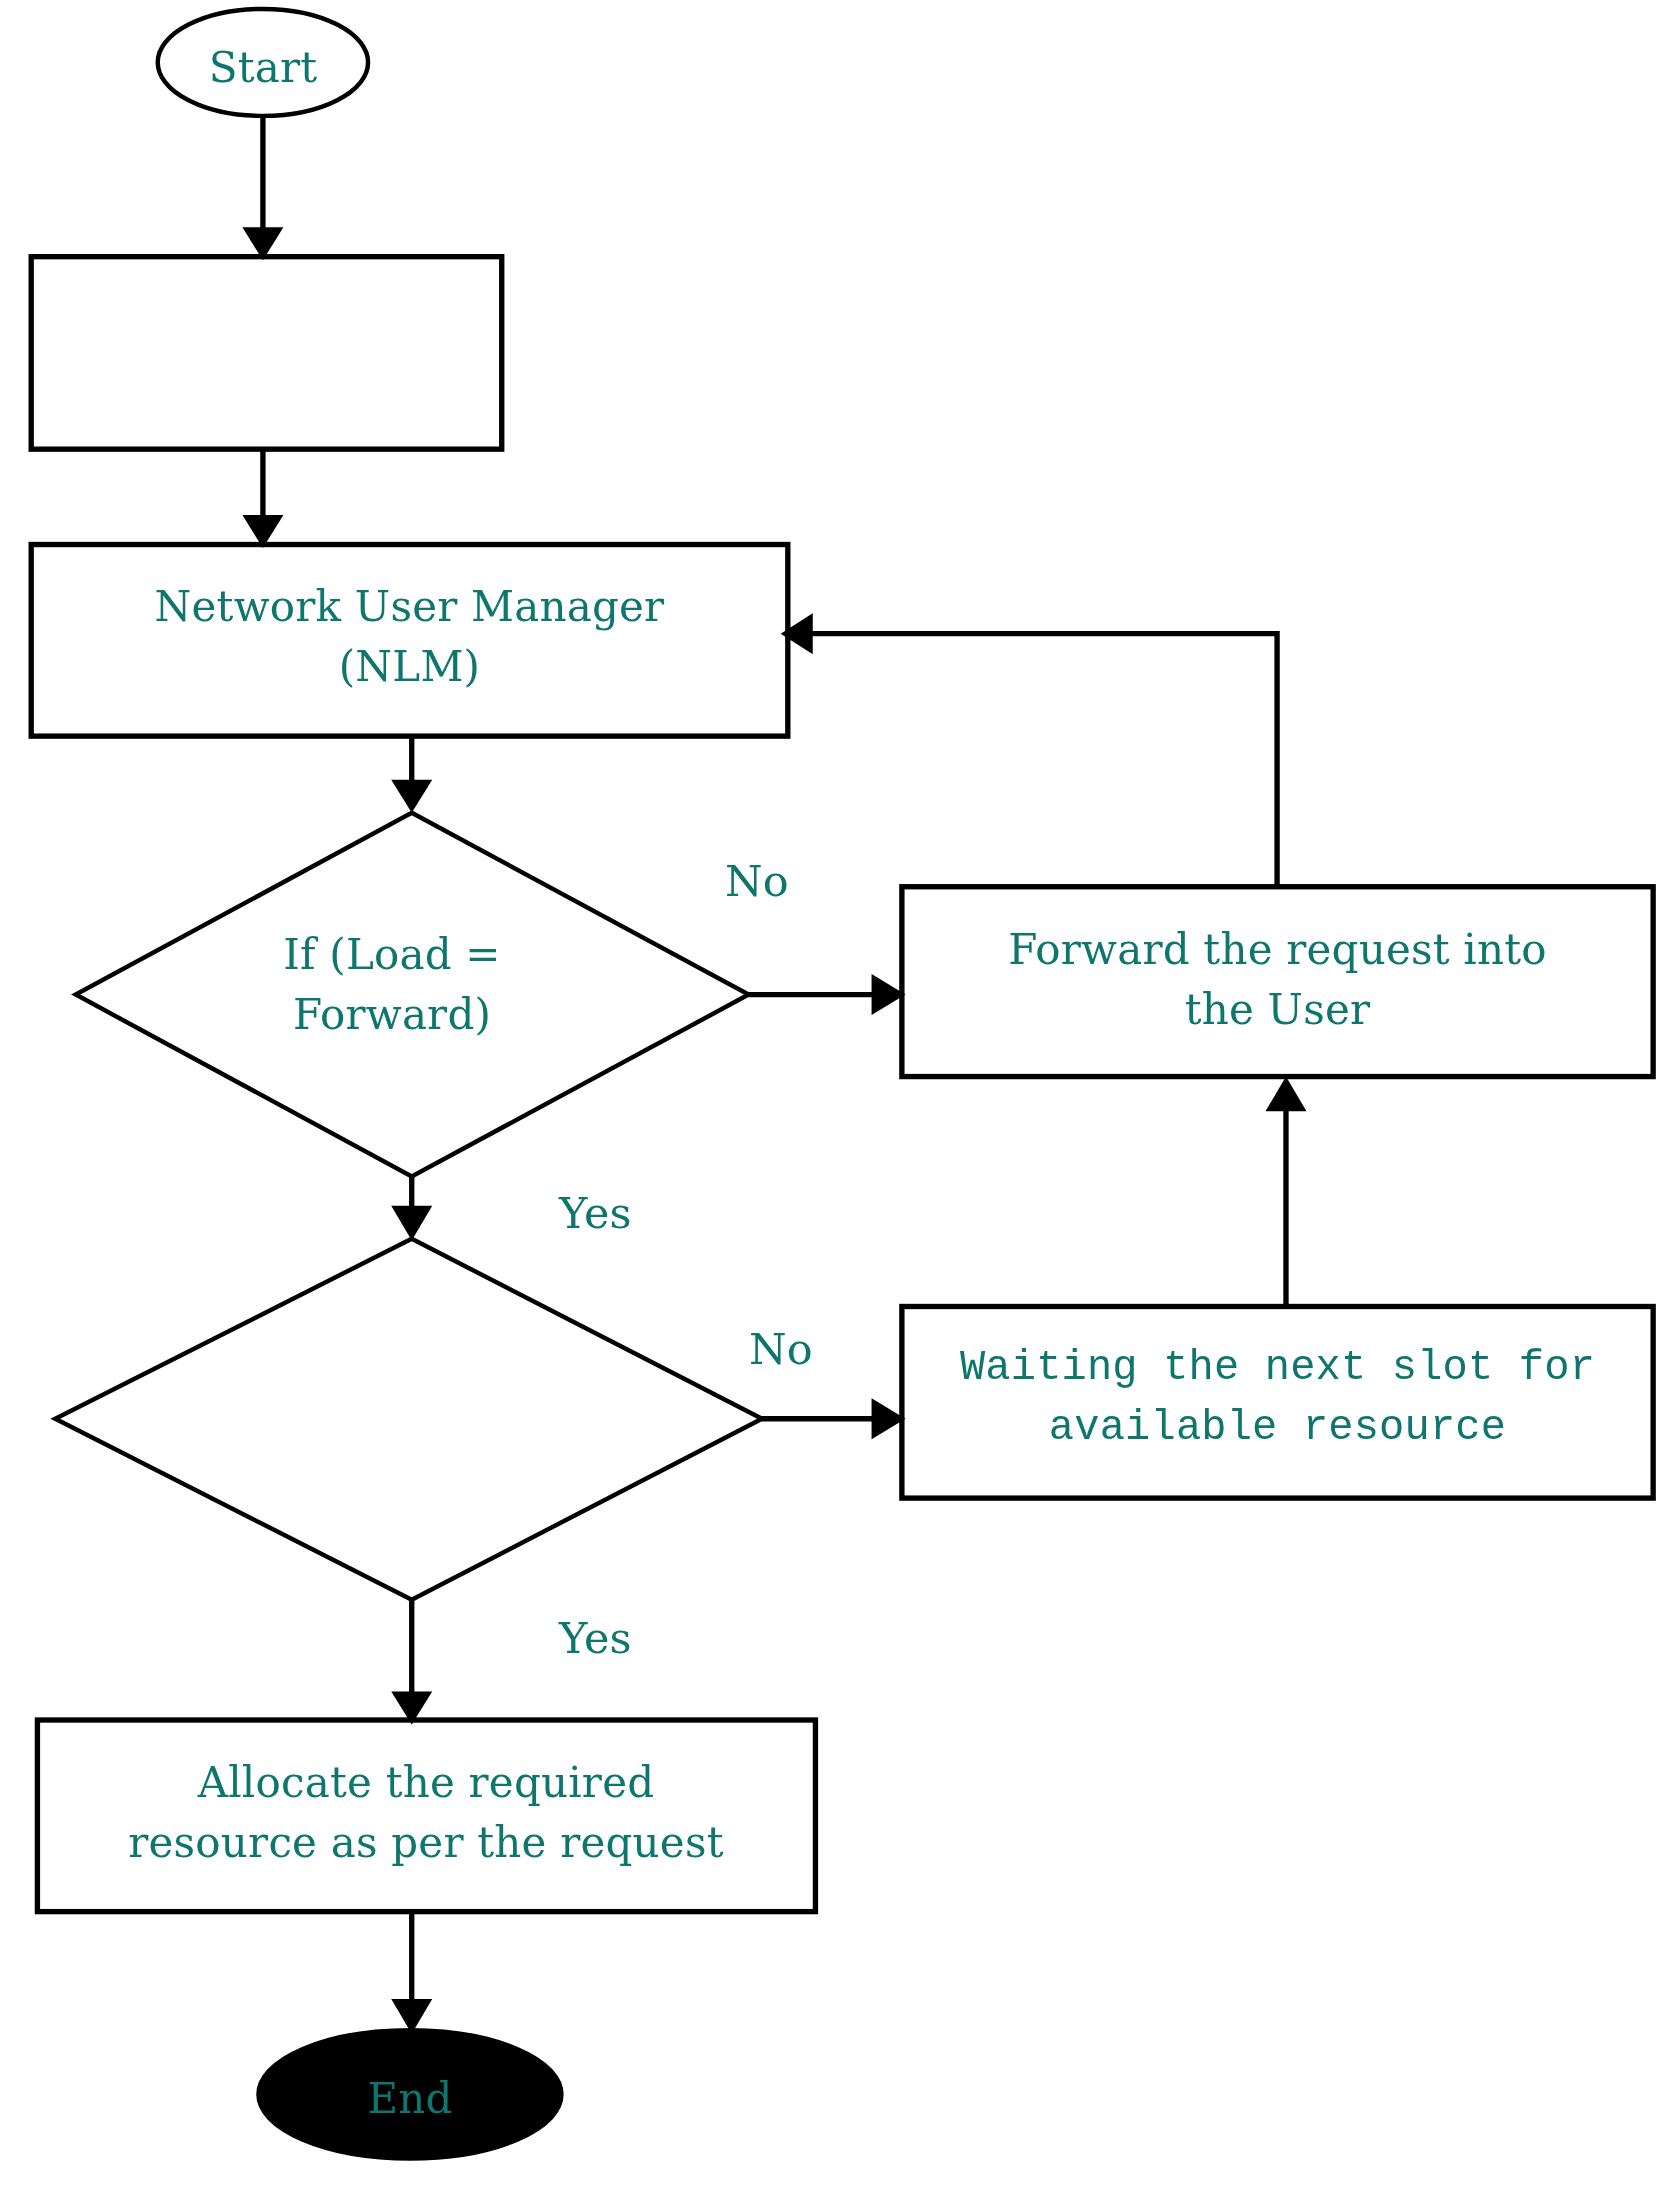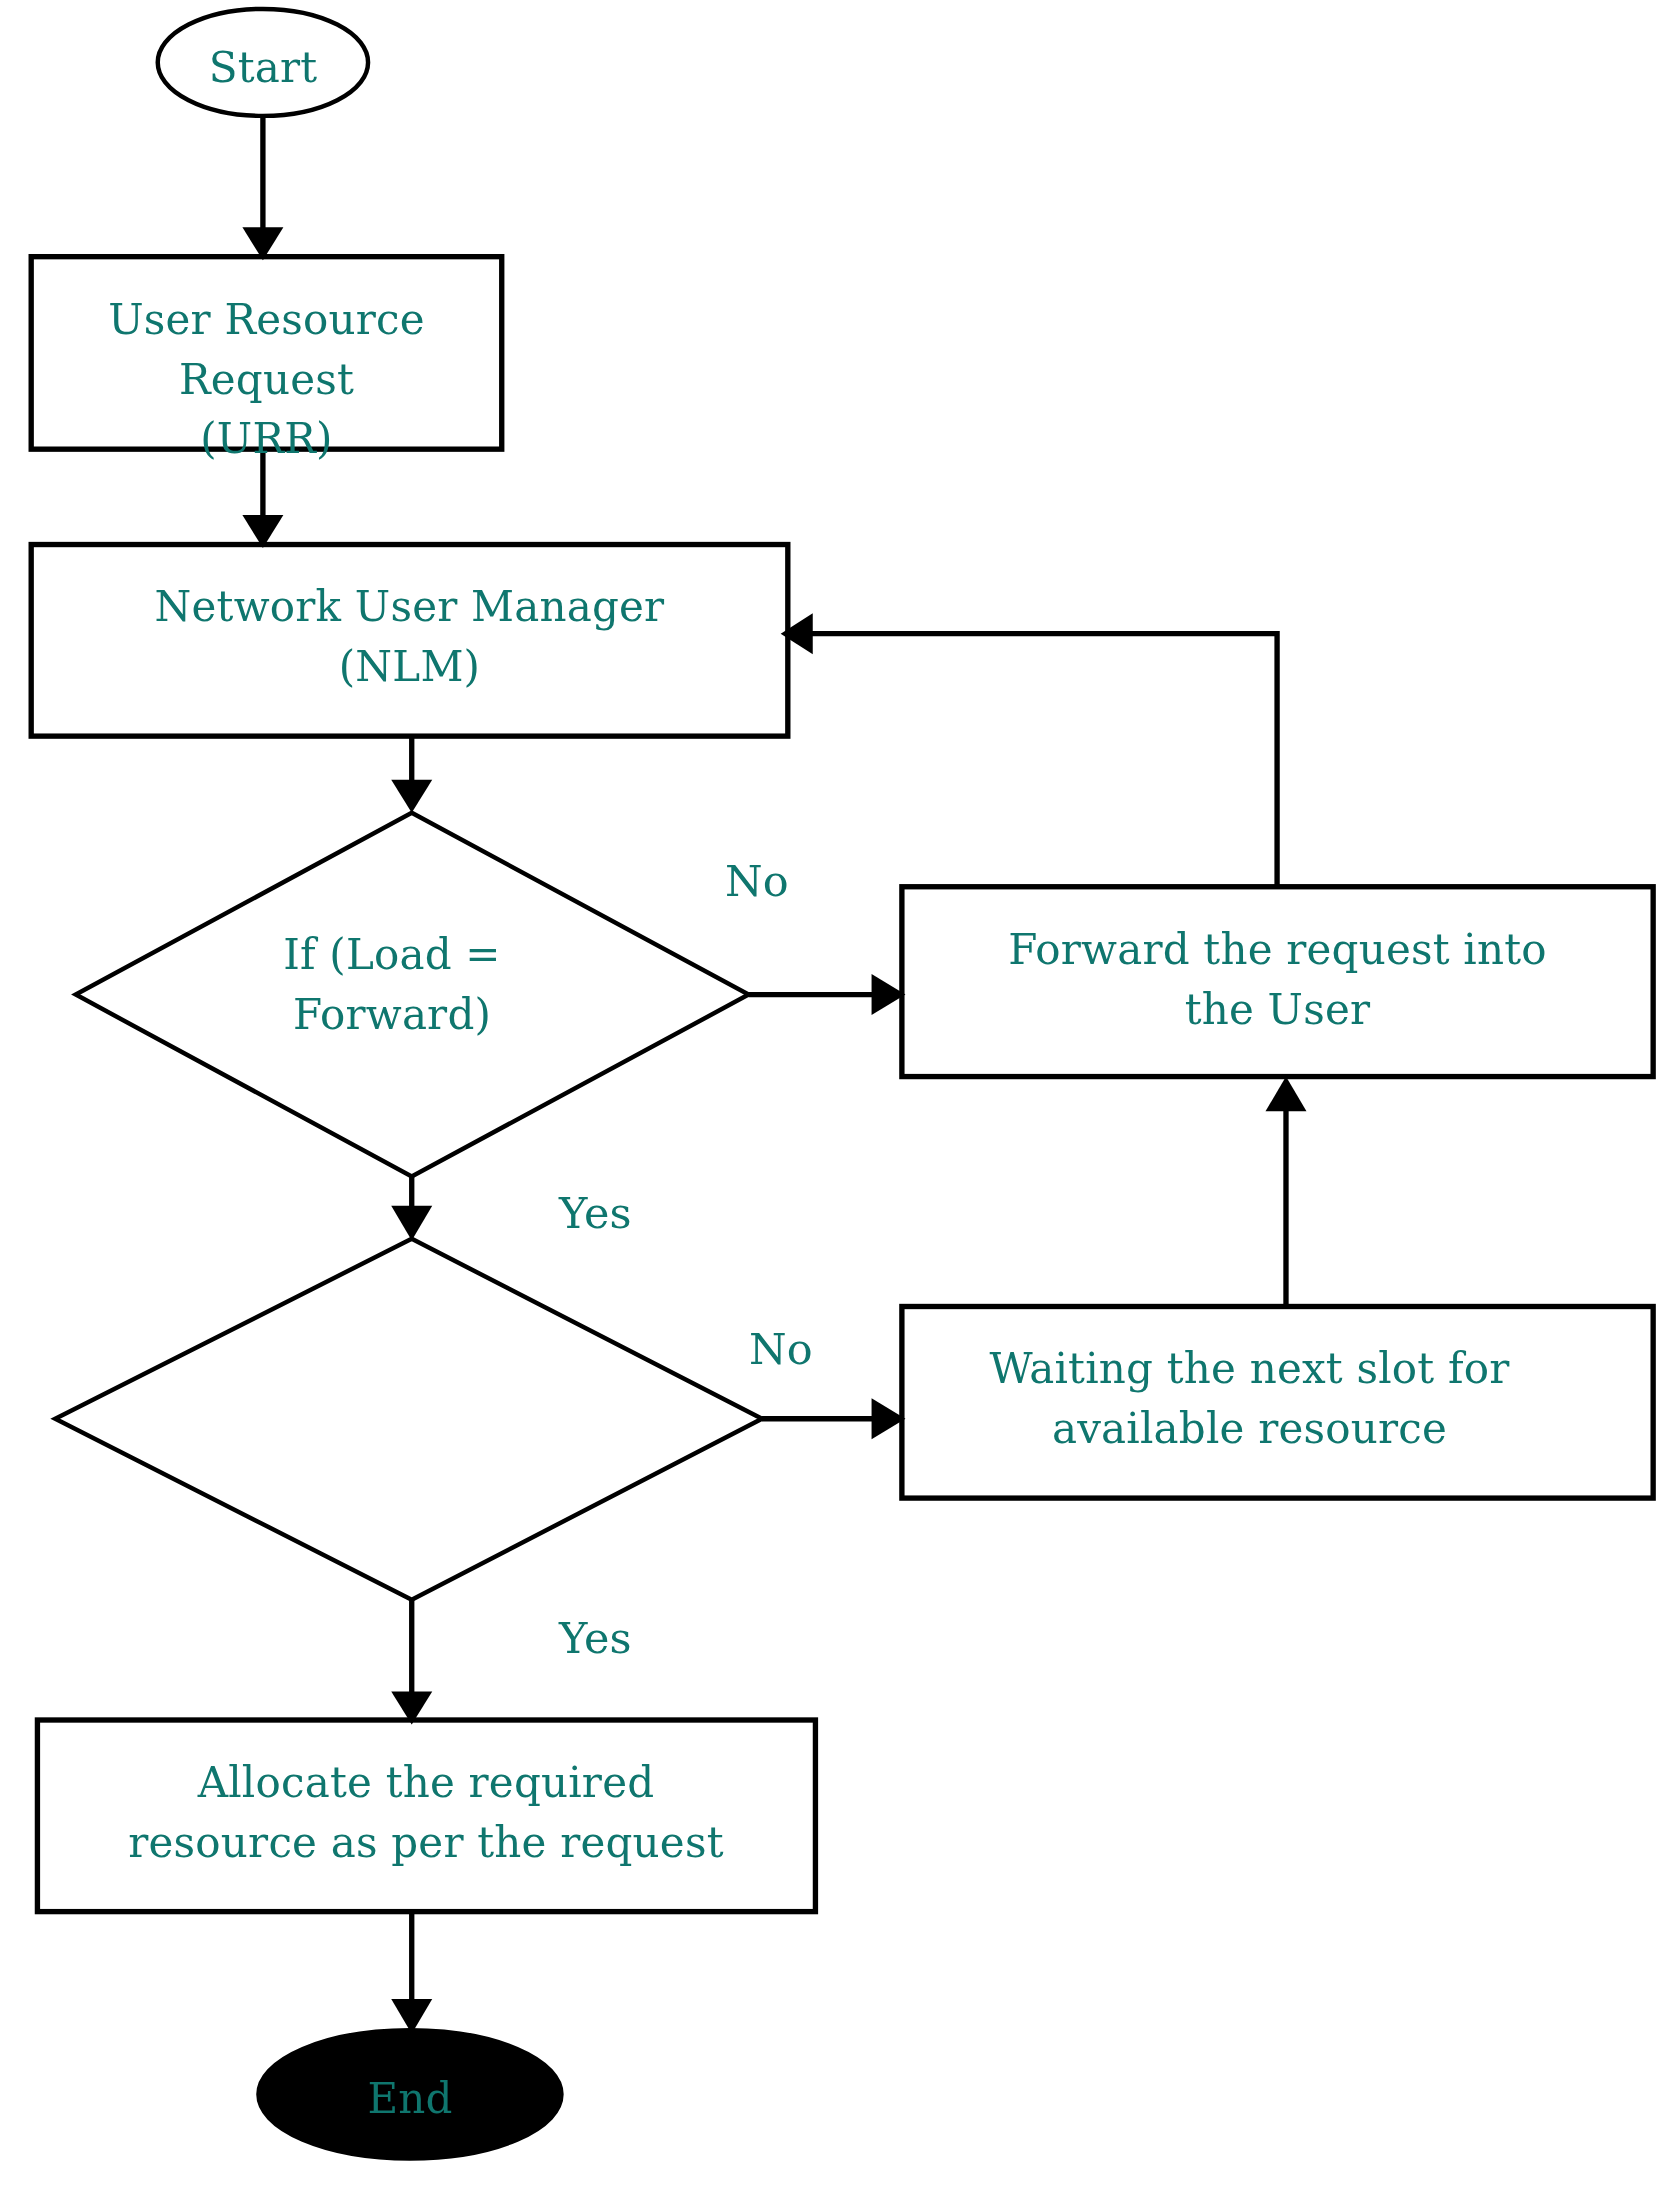--- a/index.html
+++ b/index.html
@@ -108,34 +108,32 @@
 
     <line class="connector" x1="462" y1="1795" x2="462" y2="1905"></line>
     <polygon class="arrowhead" points="439,1898 485,1898 462,1935"></polygon>
 
     <line class="connector" x1="462" y1="2145" x2="462" y2="2250"></line>
     <polygon class="arrowhead" points="439,2243 485,2243 462,2282"></polygon>
   </svg>
 
   <div class="label oval-text" style="left:158px; top:38px; width:210px;">Start</div>
 
-  <div class="label node-text" style="left:31px; top:290px; width:471px;">User Resource Request
-(URR)</div>
 
   <div class="label node-text" style="left:31px; top:577px; width:757px;">Network User Manager
 (NLM)</div>
 
   <div class="label node-text" style="left:187px; top:925px; width:410px;">If (Load =
 Forward)</div>
 
   <div class="label node-text" style="left:902px; top:920px; width:751px;">Forward the request into
 the User</div>
 
 
-  <div class="label node-text" style="left:874px; top:1339px; width:751px;">Waiting the next slot for
+  <div class="label node-text" style="left:902px; top:1339px; width:751px;font-family:Liberation Mono, monospace;">Waiting the next slot for
 available resource</div>
 
   <div class="label node-text" style="left:37px; top:1753px; width:778px;">Allocate the required
 resource as per the request</div>
 
   <div class="label oval-text" style="left:294px; top:2069px; width:232px;">End</div>
 
   <div class="label edge-text" style="left:708px; top:851px; width:98px;">No</div>
 
   <div class="label edge-text" style="left:542px; top:1183px; width:107px;">Yes</div>

